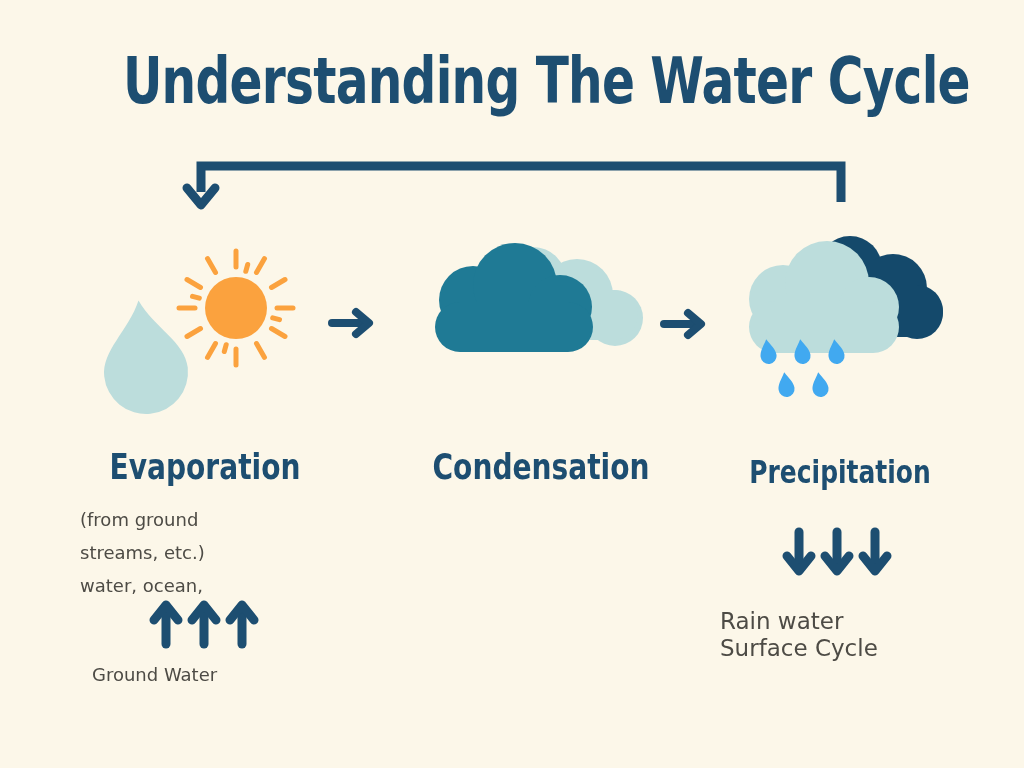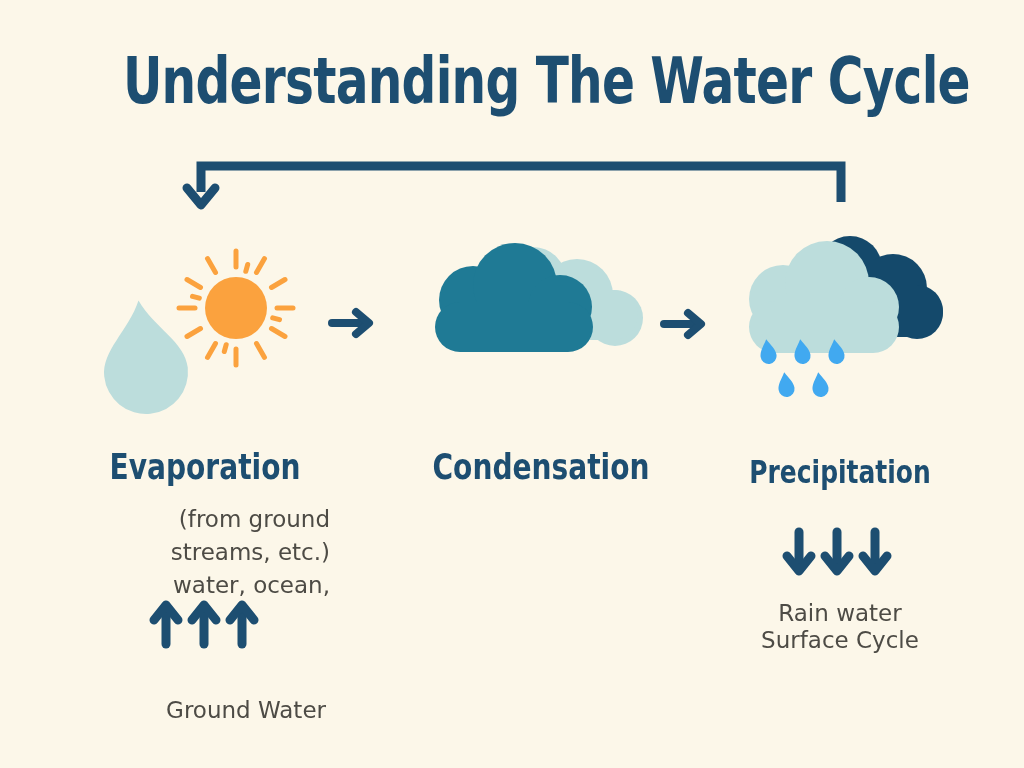--- a/index.html
+++ b/index.html
@@ -16,24 +16,24 @@
     transform:scaleX(0.76);transform-origin:center;
     letter-spacing:-1px;white-space:nowrap;
   }
   .stage-label{
     font-weight:bold;color:var(--navy,#1d4e71);text-align:center;
     transform:scaleX(0.78);transform-origin:center;white-space:nowrap;
   }
   .lbl-big{font-size:36px;}
   .lbl-med{font-size:32px;}
   .sub-text{
-    color:var(--gray,#4d4b45);text-align:right;font-size:23px;line-height:33px;
+    color:var(--gray,#4d4b45);text-align:left;font-size:18px;line-height:33px;
   }
   .note-text{
-    color:var(--gray,#4d4b45);text-align:center;font-size:23px;line-height:27px;
+    color:var(--gray,#4d4b45);font-size:23px;line-height:27px;margin-top:8px;
   }
   .stroke-navy{stroke:var(--navy,#1d4e71);fill:none;}
   .fill-darknavy{fill:var(--darknavy,#14496b);}
   .fill-teal{fill:var(--teal,#1f7a95);}
   .fill-pale{fill:var(--pale,#bcdddc);}
   .fill-orange{fill:var(--orange,#fba23e);}
   .stroke-orange{stroke:var(--orange,#fba23e);fill:none;}
   .fill-rain{fill:var(--rain,#41a9f0);}
 </style>
 </head>
@@ -149,21 +149,21 @@
     <g class="stroke-navy" stroke-width="9" stroke-linecap="round" stroke-linejoin="round">
       <line x1="26" y1="46" x2="26" y2="12"></line>
       <path d="M 14 22 L 26 7 L 38 22"></path>
       <line x1="64" y1="46" x2="64" y2="12"></line>
       <path d="M 52 22 L 64 7 L 76 22"></path>
       <line x1="102" y1="46" x2="102" y2="12"></line>
       <path d="M 90 22 L 102 7 L 114 22"></path>
     </g>
   </svg>
 
-  <div class="abs sub-text" style="left:76px;top:658px;width:250px;margin-top:36px;">Ground Water</div>
+  <div class="abs sub-text" style="left:92px;top:658px;width:250px;">Ground Water</div>
 
   <svg class="abs" style="left:773px;top:526px;" width="130" height="52">
     <g class="stroke-navy" stroke-width="9" stroke-linecap="round" stroke-linejoin="round">
       <line x1="26" y1="6" x2="26" y2="40"></line>
       <path d="M 14 30 L 26 45 L 38 30"></path>
       <line x1="64" y1="6" x2="64" y2="40"></line>
       <path d="M 52 30 L 64 45 L 76 30"></path>
       <line x1="102" y1="6" x2="102" y2="40"></line>
       <path d="M 90 30 L 102 45 L 114 30"></path>
     </g>

